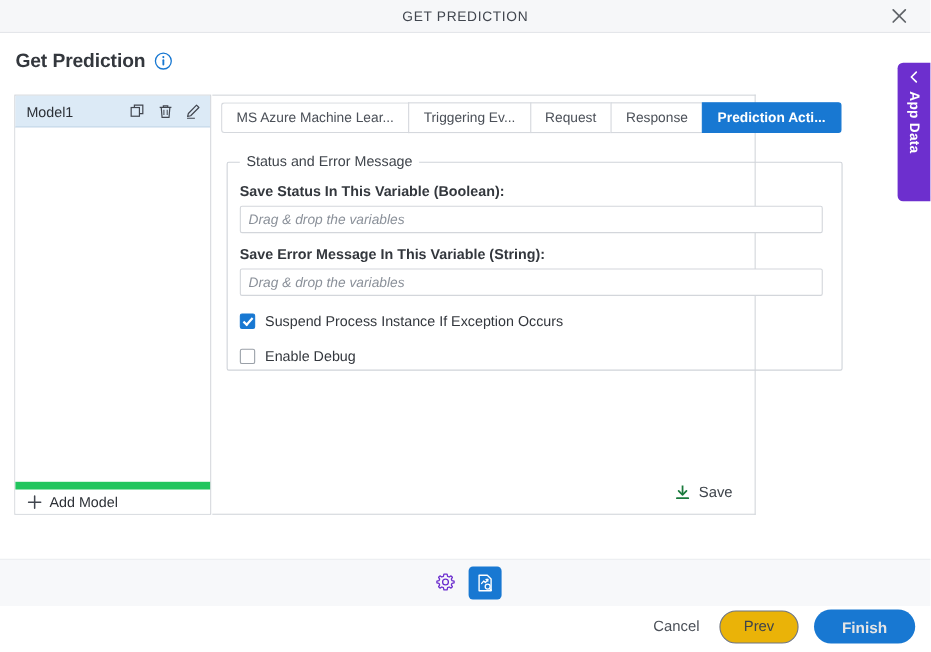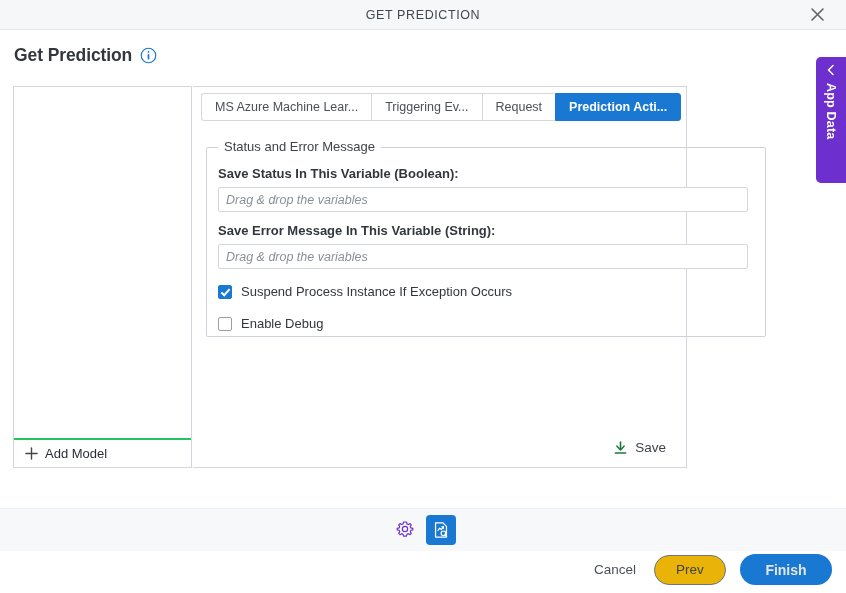--- a/index.html
+++ b/index.html
@@ -66,21 +66,21 @@
   }
   .model-row-label {
     font-size: 13px; color: #2b2f35; flex: 1;
   }
   .model-row-icons { display: flex; align-items: center; gap: 10px; }
   .row-icon { width: 15px; height: 15px; display: block; cursor: pointer; }
   .model-list-body { height: 322px; background: #fff; }
   .add-model {
     position: absolute; left: 0; bottom: 0;
     width: 100%; height: 29px;
-    border-top: 2px solid #22c55e;
+    border-top: 7px solid #22c55e;
     display: flex; align-items: center; gap: 7px;
     padding-left: 11px; box-sizing: border-box;
     cursor: pointer; background: #fff;
   }
   .plus-icon { width: 13px; height: 13px; display: block; }
   .add-model-label { font-size: 13px; color: #2b2f35; }
 
   
   .content-panel {
     position: absolute; left: 193px; top: 86px;
@@ -270,20 +270,39 @@
   <span class="page-title">Get Prediction</span>
   <svg class="info-icon" viewBox="0 0 20 20">
     <circle cx="10" cy="10" r="8.5" fill="none" stroke="#1878d2" stroke-width="1.4"></circle>
     <circle cx="10" cy="5.8" r="1.1" fill="#1878d2"></circle>
     <rect x="9" y="8.2" width="2" height="6.6" rx="1" fill="#1878d2"></rect>
   </svg>
 </div>
 
 <div class="model-panel">
 
+  <div class="model-row">
+    <span class="model-row-label">Model1</span>
+    <span class="model-row-icons">
+      <svg class="row-icon" viewBox="0 0 18 18">
+        <rect x="1.5" y="4.5" width="9" height="9.5" fill="none" stroke="#41464f" stroke-width="1.3"></rect>
+        <path d="M5 4.5 V1.8 H14.2 V11.2 H10.5" fill="none" stroke="#41464f" stroke-width="1.3"></path>
+      </svg>
+      <svg class="row-icon" viewBox="0 0 18 18">
+        <path d="M2.6 4.3 H15.4" stroke="#41464f" stroke-width="1.3" fill="none"></path>
+        <path d="M6.6 4.3 V2.6 H11.4 V4.3" fill="none" stroke="#41464f" stroke-width="1.3"></path>
+        <path d="M4.3 4.3 L5.2 15.3 H12.8 L13.7 4.3" fill="none" stroke="#41464f" stroke-width="1.3"></path>
+        <path d="M7.2 7 V12.6 M10.8 7 V12.6" stroke="#41464f" stroke-width="1.1" fill="none"></path>
+      </svg>
+      <svg class="row-icon" viewBox="0 0 18 18">
+        <path d="M12.8 1.9 L15.4 4.5 L6.4 13.5 L3.1 14.3 L3.9 11Z" fill="none" stroke="#41464f" stroke-width="1.3" stroke-linejoin="round"></path>
+        <path d="M2.4 16.2 H11" stroke="#41464f" stroke-width="1.3" fill="none"></path>
+      </svg>
+    </span>
+  </div>
 
   <div class="model-list-body"></div>
 
   <div class="add-model">
     <svg class="plus-icon" viewBox="0 0 14 14">
       <path d="M7 1 V13 M1 7 H13" stroke="#41464f" stroke-width="1.5" fill="none" stroke-linecap="round"></path>
     </svg>
     <span class="add-model-label">Add Model</span>
   </div>
 </div>
@@ -292,20 +311,23 @@
 
   <div class="tabstrip">
     <div class="tab">
       <span>MS Azure Machine Lear...</span>
     </div>
     <div class="tab">
       <span>Triggering Ev...</span>
     </div>
     <div class="tab">
       <span>Request</span>
+    </div>
+    <div class="tab">
+      <span>Response</span>
     </div>
     <div class="tab active">
       <span>Prediction Acti...</span>
     </div>
   </div>
 
   <div class="fieldset">
     <span class="fieldset-legend">Status and Error Message</span>
 
     <div class="field-block" style="top:18px;">

